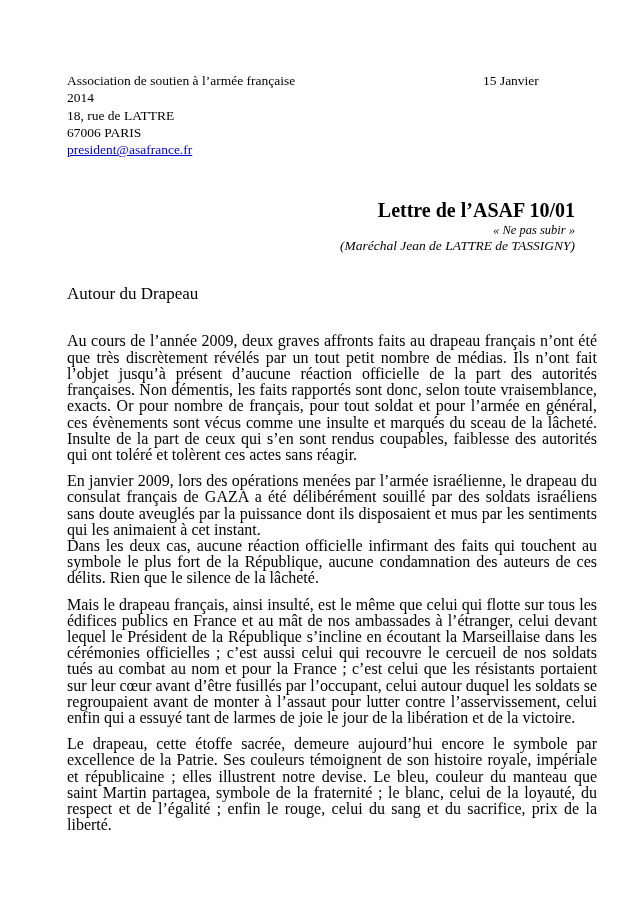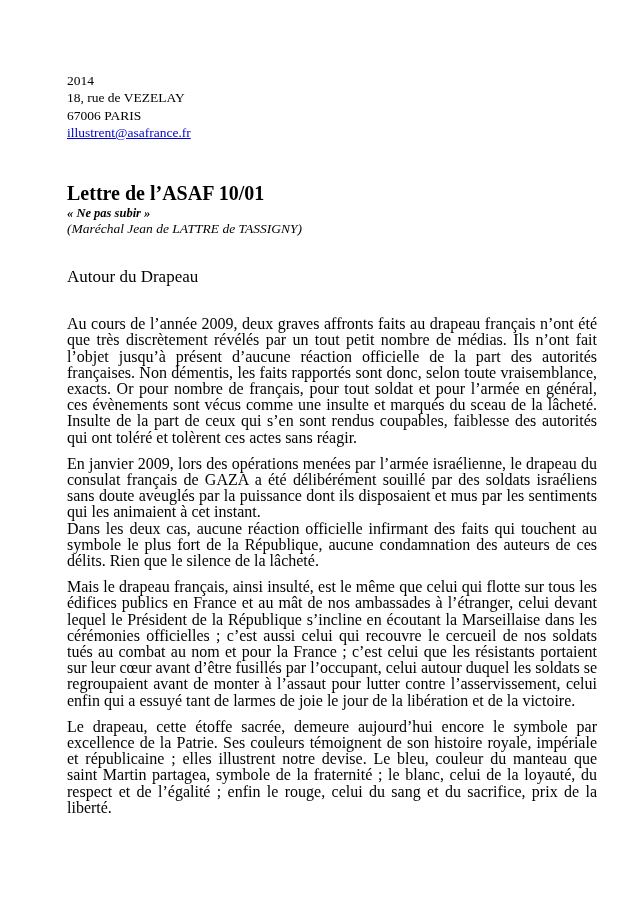--- a/index.html
+++ b/index.html
@@ -31,31 +31,31 @@
     position: absolute;
     left: 416px; top: 0;
   }
   .email {
     color: #0000cc;
     text-decoration: underline;
     cursor: pointer;
   }
   .title-block {
     margin-top: 41px;
-    text-align: left;
+    text-align: right;
     padding-right: 22px;
   }
   .title {
     font-size: 20px;
     font-weight: bold;
     line-height: 23px;
   }
   .motto {
     font-size: 12.5px;
-    font-weight: bold;
+    font-weight: normal;
     font-style: italic;
     line-height: 15px;
     margin-top: 1px;
   }
   .motto-author {
     font-size: 13.5px;
     font-style: italic;
     line-height: 16px;
   }
   .subject {
@@ -74,25 +74,29 @@
   .body-text p { margin: 0; }
   .body-text p.gap { margin-top: 10px; }
 </style>
 </head>
 <body>
 
 <div class="page">
   <div class="content">
 
     <div class="letterhead">
+      <div class="lh-line first">
+        <span>Association de soutien à l’armée française</span>
+        <span class="date">15 Janvier</span>
+      </div>
       <div class="lh-line">2014</div>
-      <div class="lh-line">18, rue de VEZELAY</div>
+      <div class="lh-line">18, rue de LATTRE</div>
       <div class="lh-line">67006 PARIS</div>
       <div class="lh-line">
-        <a class="email" href="#">illustrent@asafrance.fr</a>
+        <a class="email" href="#">president@asafrance.fr</a>
       </div>
     </div>
 
     <div class="title-block">
       <div class="title">Lettre de l’ASAF 10/01</div>
       <div class="motto">« Ne pas subir »</div>
       <div class="motto-author">(Maréchal Jean de LATTRE de TASSIGNY)</div>
     </div>
 
     <div class="subject">Autour du Drapeau</div>

